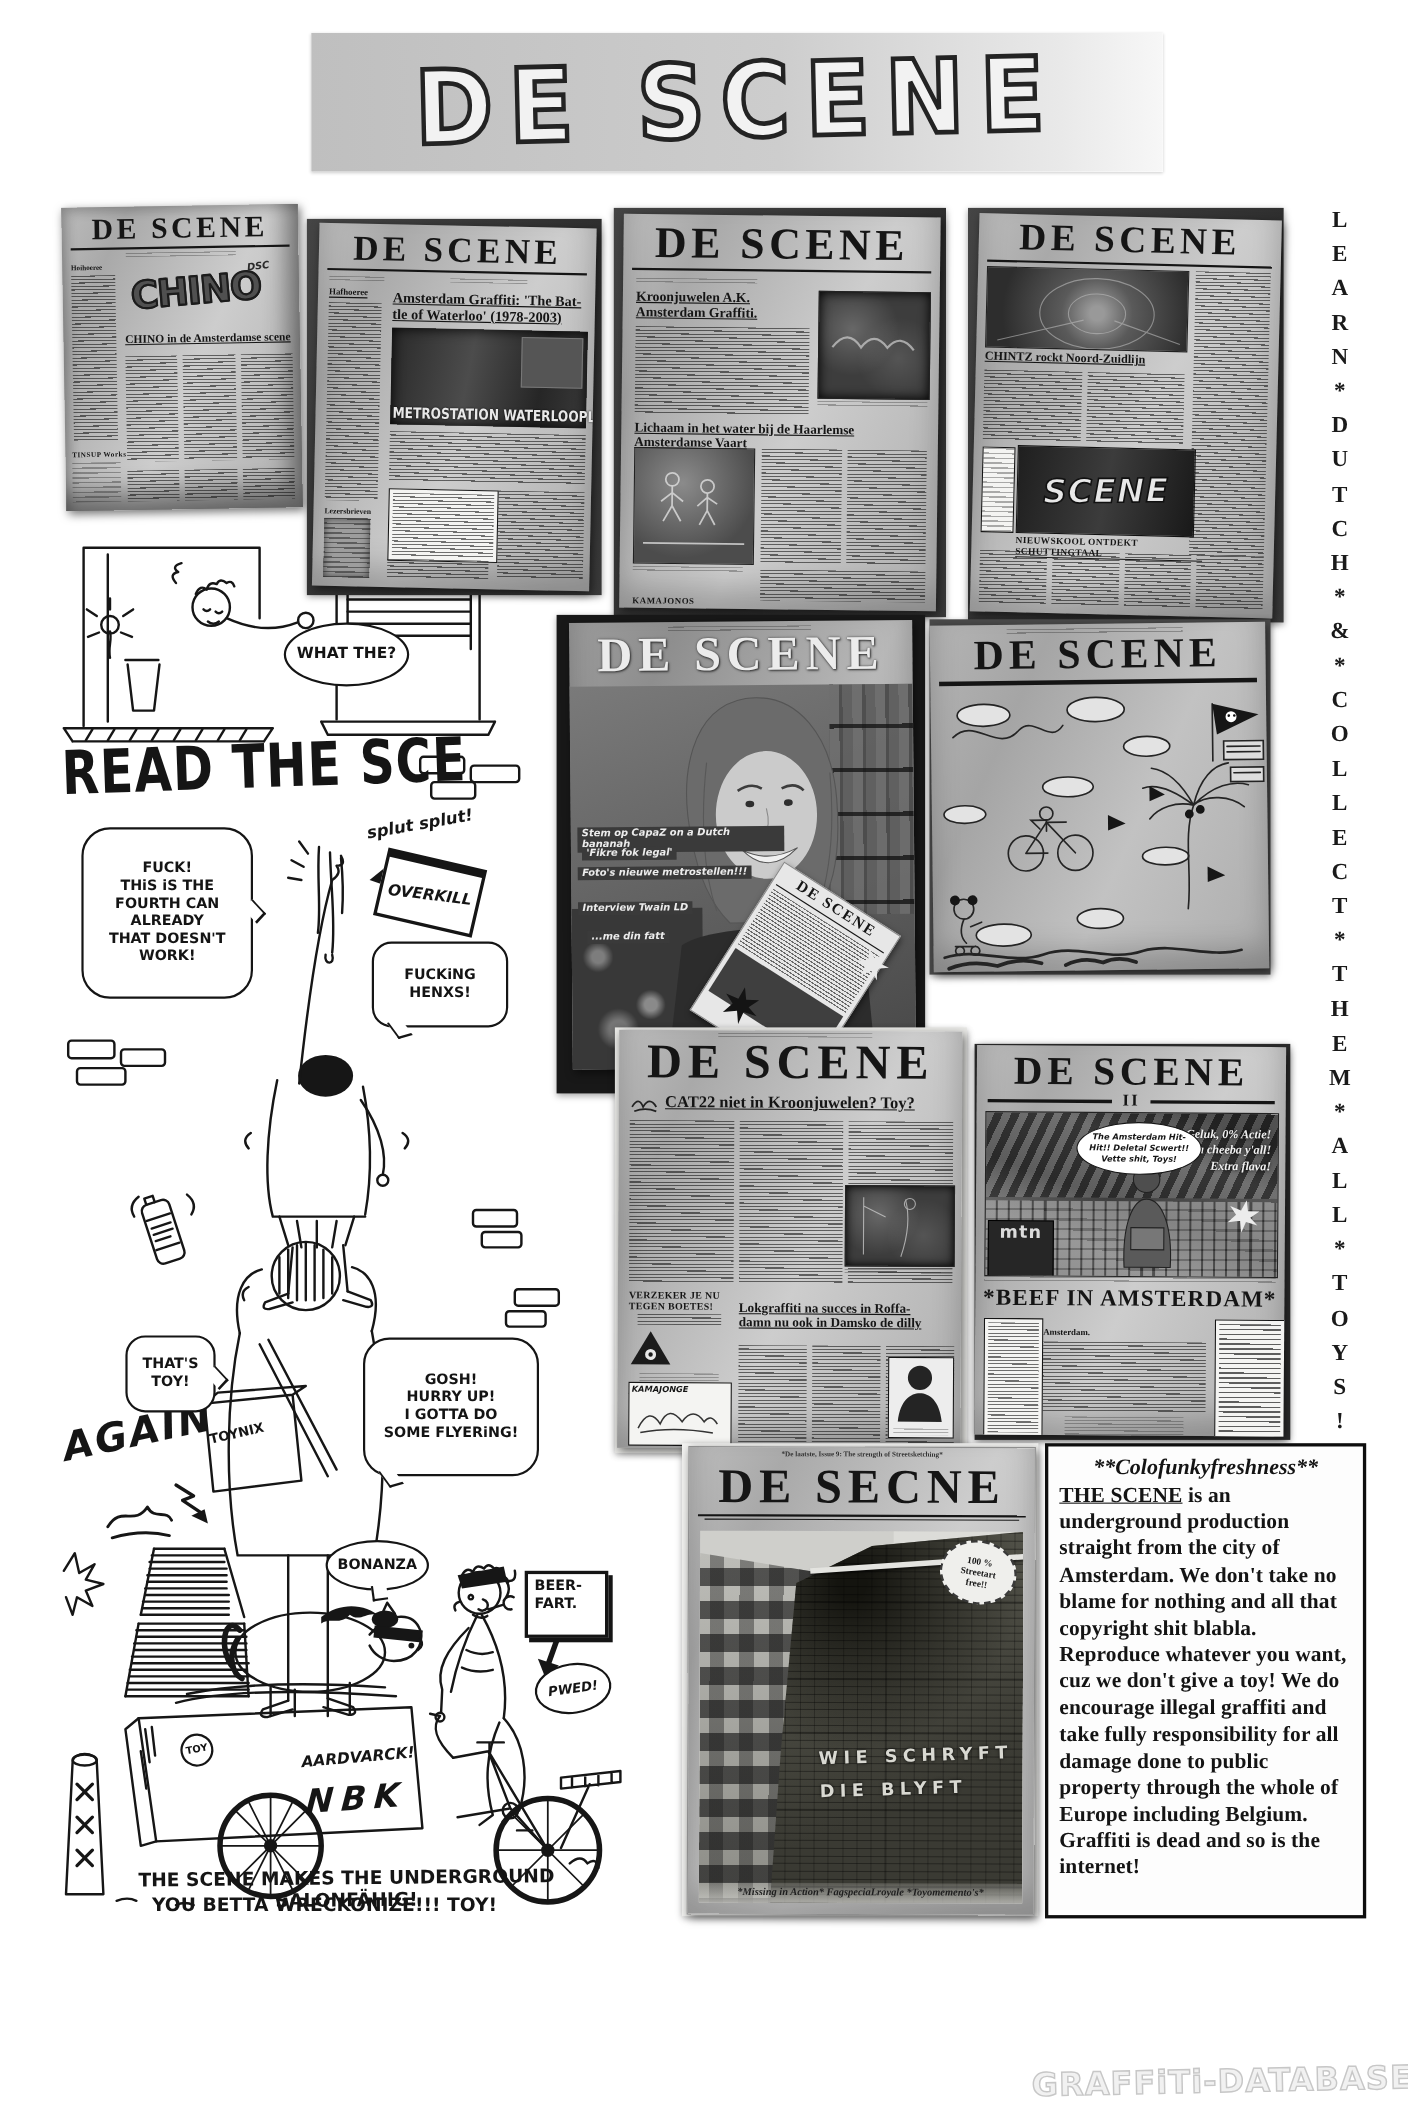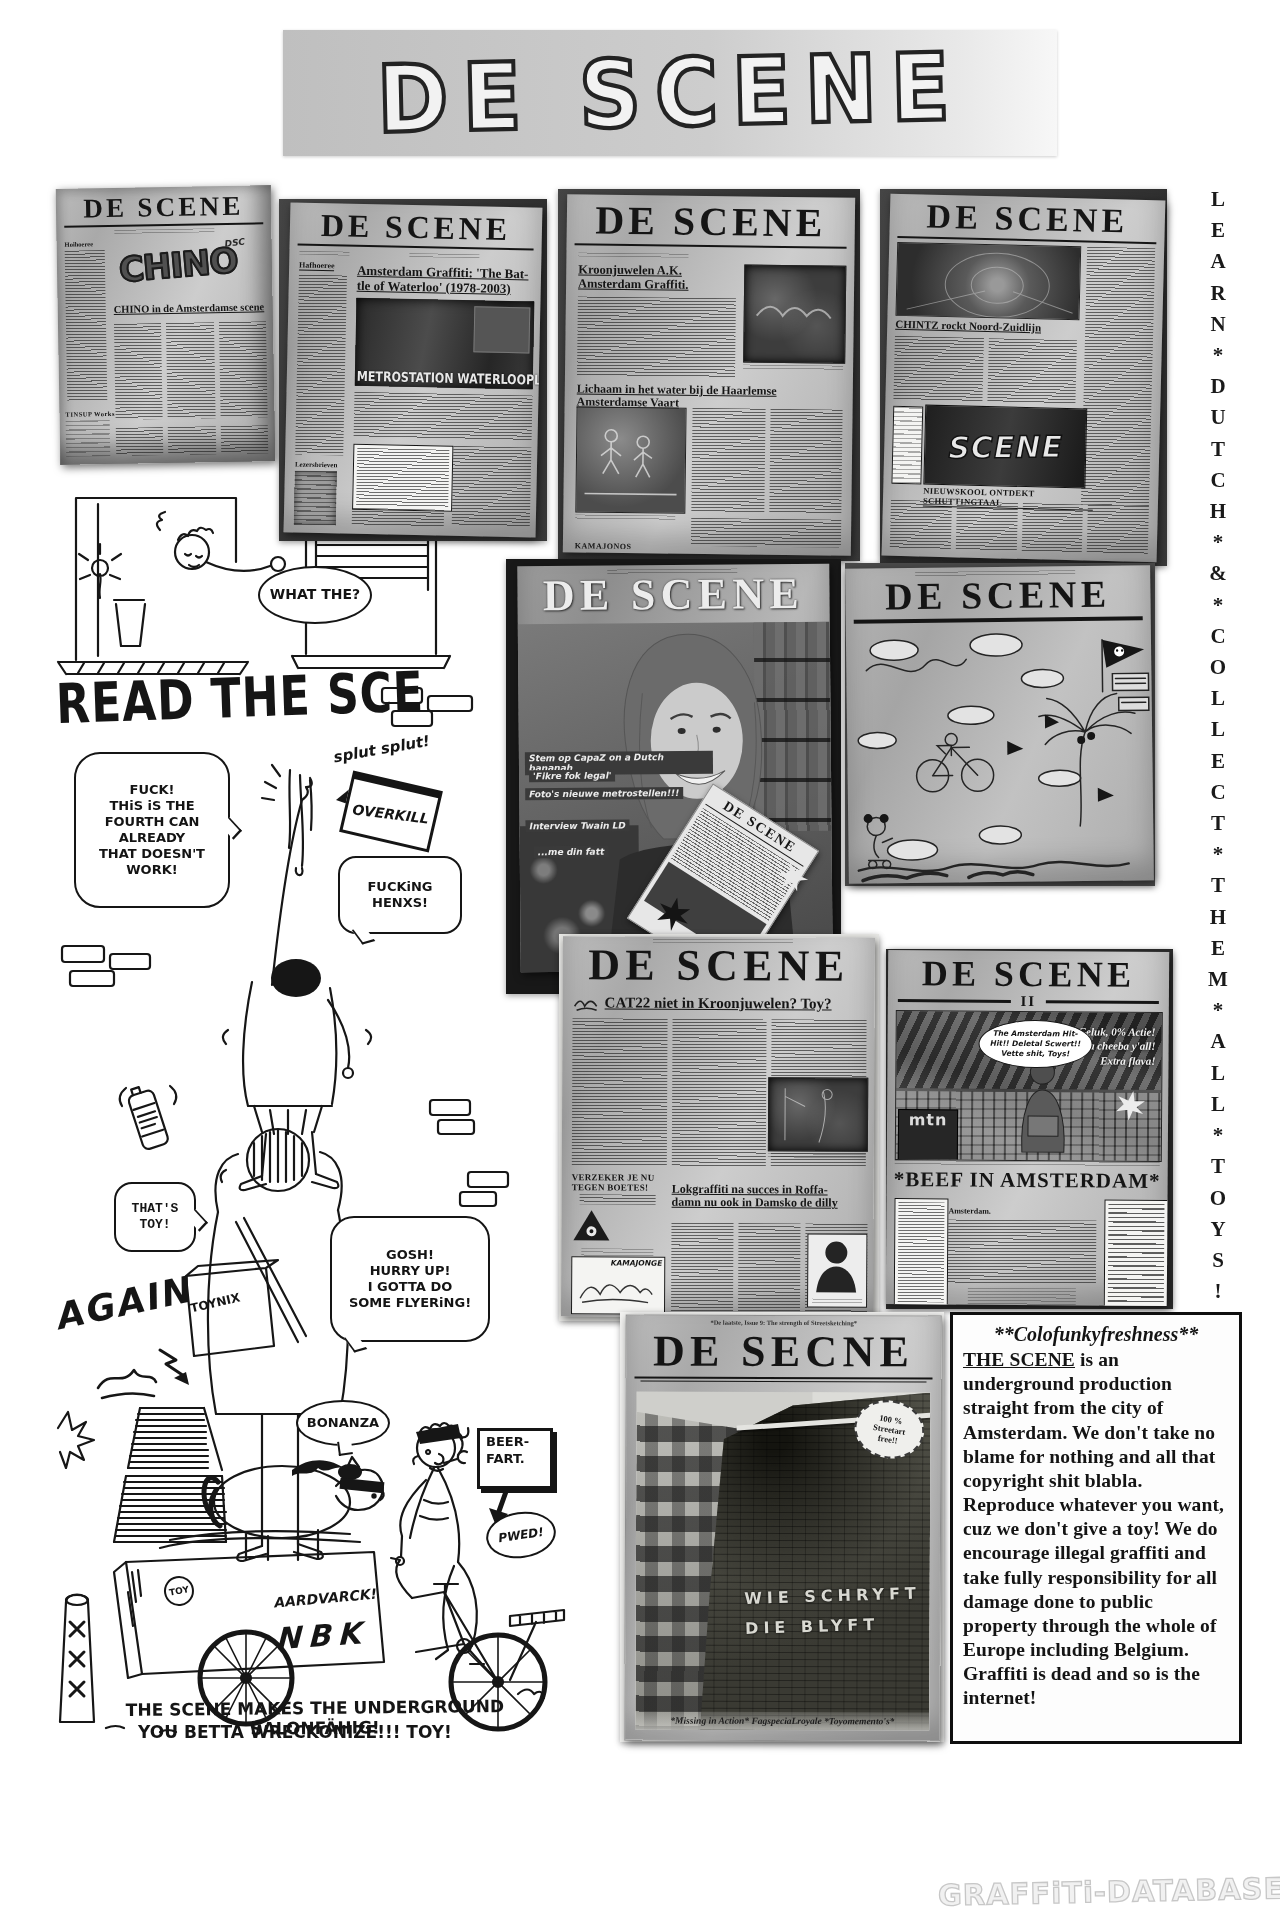--- a/index.html
+++ b/index.html
@@ -224,21 +224,21 @@
     <span style="font:700 italic 14px 'DejaVu Sans',sans-serif;transform:rotate(-6deg);">OVERKILL</span>
     </div>
   <div class="bubble t-r" style="left:74px;top:752px;width:152px;height:152px;border-radius:26px;"><span>FUCK!
 THiS iS THE
 FOURTH CAN
 ALREADY
 THAT DOESN'T
 WORK!</span></div>
   <div class="bubble t-bl" style="left:338px;top:856px;width:120px;height:74px;"><span>FUCKiNG
 HENXS!</span></div>
-  <div class="bubble t-r" style="left:114px;top:1182px;width:78px;height:66px;font-family:Liberation Mono, monospace;"><span>THAT'S
+  <div class="bubble t-r" style="left:114px;top:1214px;width:78px;height:66px;"><span>THAT'S
 TOY!</span></div>
   <div class="bubble t-bl" style="left:330px;top:1216px;width:156px;height:122px;border-radius:24px;"><span>GOSH!
 HURRY UP!
 I GOTTA DO
 SOME FLYERiNG!</span></div>
   <div class="abs hand" style="left:56px;top:1282px;font:800 italic 36px 'DejaVu Sans',sans-serif;letter-spacing:2px;transform:rotate(-12deg);">AGAIN</div>
   <div class="abs hand" style="left:190px;top:1296px;font-size:12px;transform:rotate(-13deg);z-index:6;">TOYNIX</div>
   <div class="bubble ell t-b" style="left:296px;top:1400px;width:90px;height:42px;font-size:13px;"><span>BONANZA</span></div>
   <div class="abs pre" style="left:477px;top:1428px;width:64px;height:52px;background:#fff;border:3px solid #151515;box-shadow:4px 4px 0 #151515;
               font:700 13px/1.3 'DejaVu Sans',sans-serif;padding:3px 0 0 6px;z-index:6;"><span>BEER-
@@ -482,21 +482,21 @@
         <div class="tl" style="height:10px;margin:2px 8px;"></div>
         <svg width="40" height="34" viewBox="0 0 40 34" style="margin-top:2px;">
           <polygon points="20,2 38,32 2,32" fill="#1b1b1b"></polygon>
             <circle cx="20" cy="23" r="5" fill="#e8e8e8"></circle>
             <circle cx="20" cy="23" r="2" fill="#1b1b1b"></circle>
           </svg>
         <div class="tl lt" style="height:8px;margin:2px 10px;"></div>
         <div style="font:700 8px 'Liberation Serif',serif;"><span class="u">DE SCENE</span></div>
       </div>
       <div class="abs wbox" style="left:10px;top:320px;width:92px;height:56px;">
-        <div style="font:700 italic 7.5px 'DejaVu Sans',sans-serif;padding:1px 2px;text-align:right;">KAMAJONGE</div>
+        <div style="font:700 italic 7.5px 'DejaVu Sans',sans-serif;padding:1px 2px;">KAMAJONGE</div>
         <svg width="88" height="40" viewBox="0 0 88 40">
             <path d="M8,30 q10,-20 20,-4 q8,-18 20,-2 q10,-14 20,0 q6,-8 12,2 M10,34 q30,-6 66,0" stroke="#333" fill="none" stroke-width="1.4"></path>
           </svg></div>
       <div class="abs hl u pre" style="left:110px;top:246px;width:196px;font-size:12px;">Lokgraffiti na succes in Roffa-
 damn nu ook in Damsko de dilly</div>
       <div class="abs cols" style="left:110px;top:286px;width:196px;height:90px;">
         <div class="tl"></div>
           <div class="tl"></div>
           <div class="tl"></div>
         </div>

